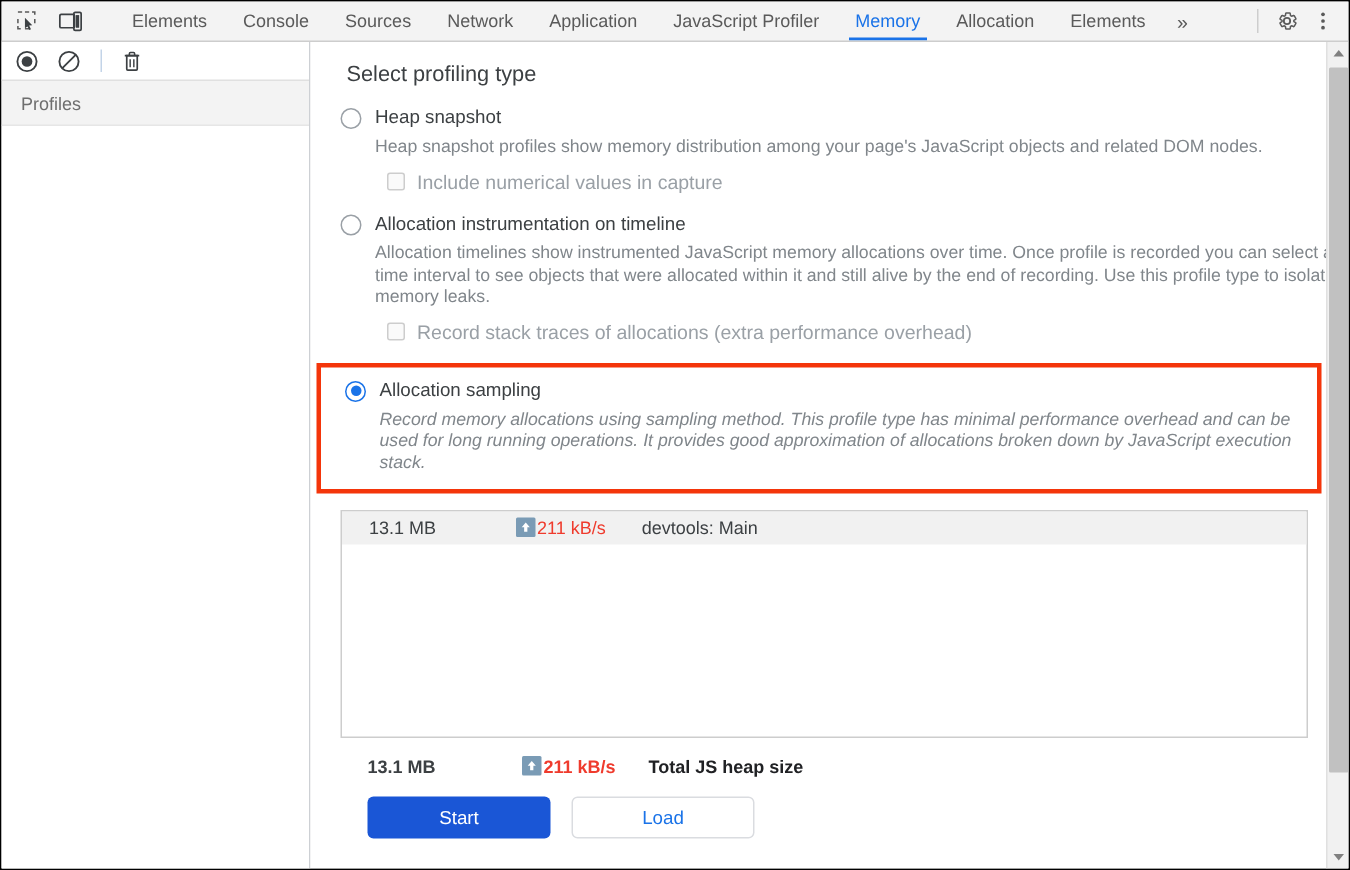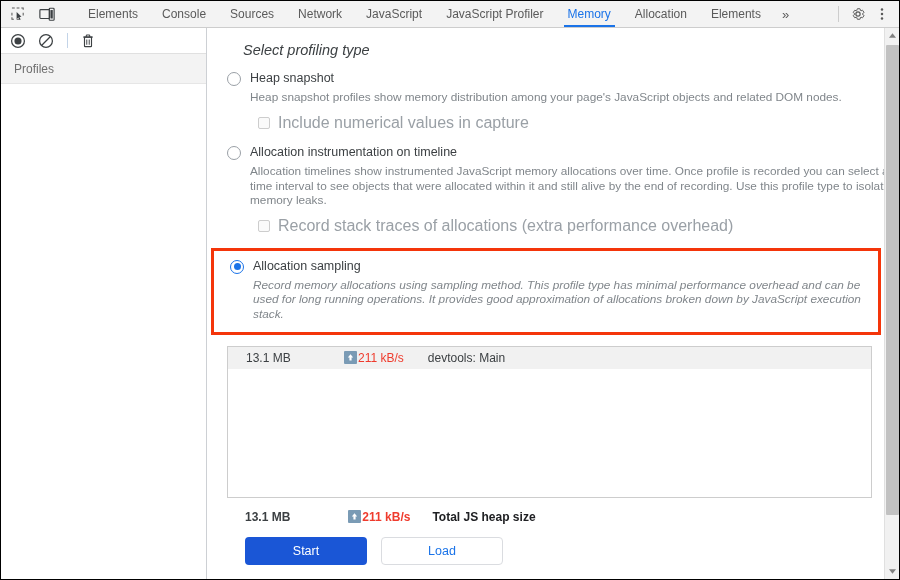--- a/index.html
+++ b/index.html
@@ -155,23 +155,22 @@
     overflow: hidden;
   }
   .content {
     padding: 14px 0 0 20px;
   }
 
   h2.section-title {
     font-size: 14.5px;
     font-weight: normal;
     color: #3c4043;
-    margin: 0 0 12px 16px;
+    margin: 0 0 12px 4px;
     line-height: 1.2;
-    font-style: italic;
   }
 
   .opt { margin-bottom: 13px; position: relative; }
 
   .opt-head {
     display: flex;
     align-items: flex-start;
     gap: 9px;
     cursor: pointer;
   }
@@ -218,21 +217,21 @@
     cursor: default;
   }
   .checkbox {
     width: 12px; height: 12px;
     min-width: 12px;
     border: 1px solid #cdcdcd;
     border-radius: 2px;
     background: #fafafa;
   }
   .sub-check-label {
-    font-size: 16px;
+    font-size: 13px;
     color: #9aa0a6;
   }
 
   
   .opt.highlight {
     border: 3px solid #f4350a;
     margin-left: -16px;
     padding: 8px 10px 10px 16px;
     margin-right: 18px;
     margin-bottom: 11px;
@@ -393,21 +392,21 @@
       <div class="tab">
           <span>Console</span>
         </div>
       <div class="tab">
           <span>Sources</span>
         </div>
       <div class="tab">
           <span>Network</span>
         </div>
       <div class="tab">
-          <span>JavaScript</span>
+          <span>Application</span>
         </div>
       <div class="tab">
           <span>JavaScript Profiler</span>
         </div>
       <div class="tab active">
           <span>Memory</span>
         </div>
       <div class="tab">
           <span>Allocation</span>
         </div>

